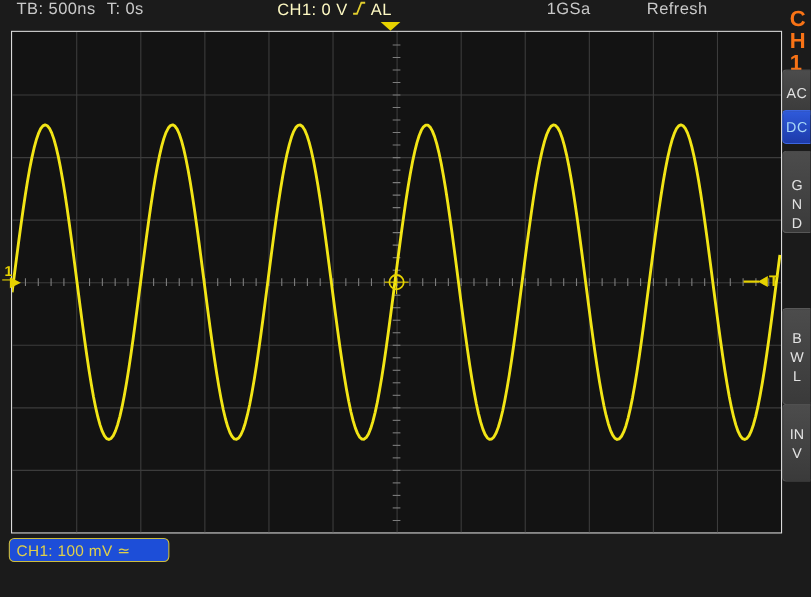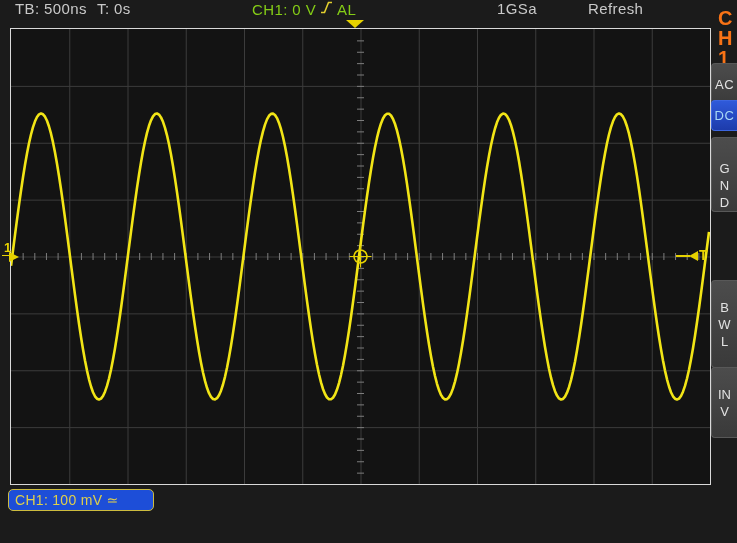--- a/index.html
+++ b/index.html
@@ -10,21 +10,21 @@
     font-family:"Liberation Sans", sans-serif;
     overflow:hidden;
   }
 
   
   .statusbar { position:absolute; left:0; top:0; width:737px; height:28px; }
   .sb-item {
     position:absolute; top:0;
     font-size:15px; color:#c9c9c9; letter-spacing:0.4px; white-space:nowrap;
   }
-  .sb-trigger { color:#84cc16; display:flex; align-items:center; gap:4px; }
+  .sb-trigger { color:#fef9c3; display:flex; align-items:center; gap:4px; }
   .slope-icon { display:inline-block; }
 
   
   .plot {
     position:absolute; left:10px; top:28px; width:701px; height:457px;
     border:1px solid #d9d9d9; background:#131313;
   }
   .plot svg { display:block; }
 
   

